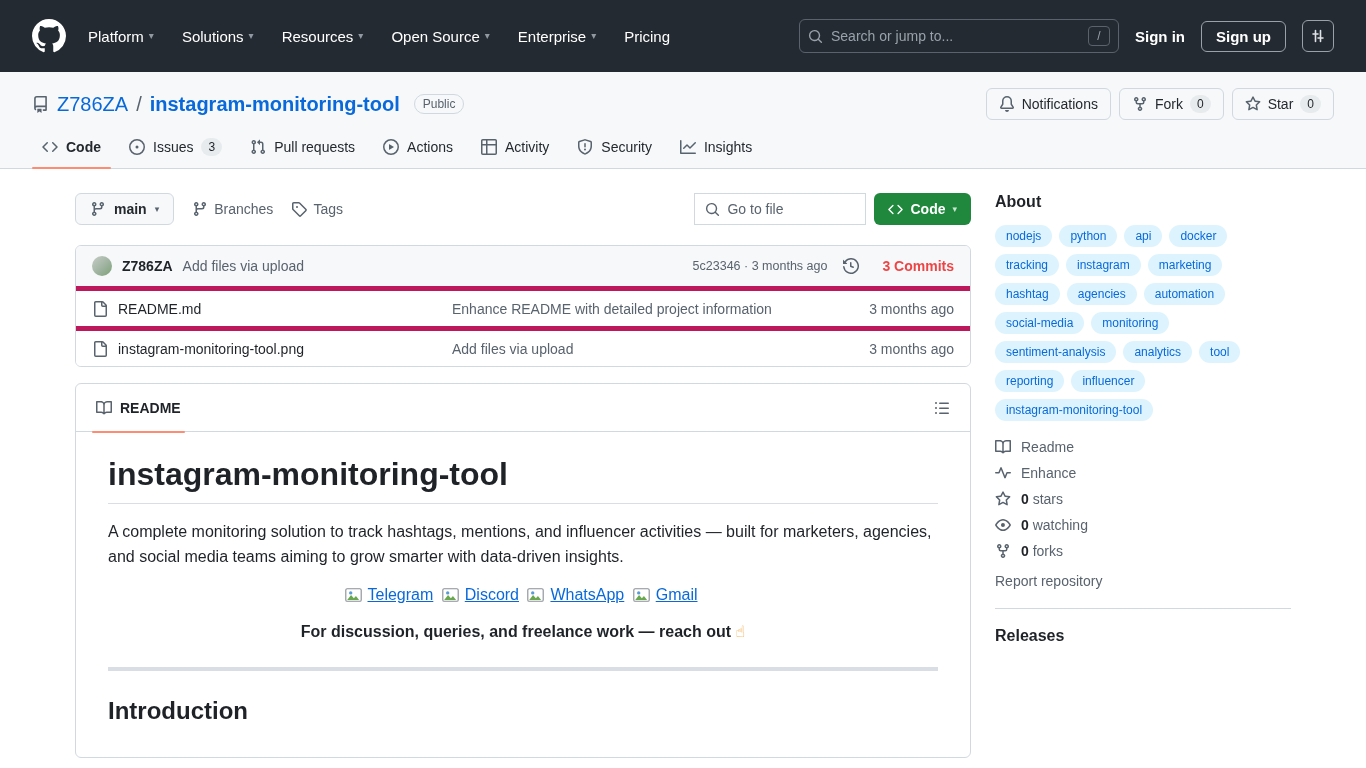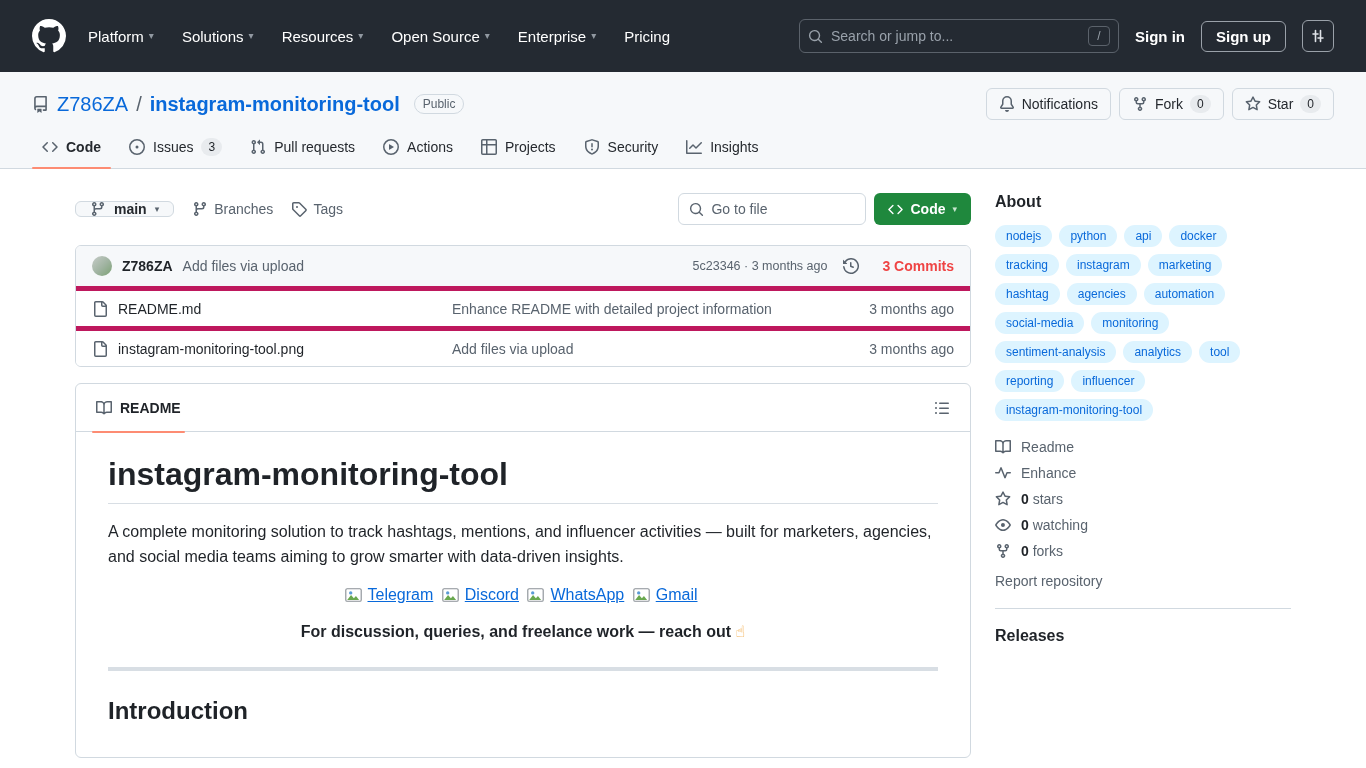--- a/index.html
+++ b/index.html
@@ -52,28 +52,28 @@
   .tab.active { font-weight:600; }
   .tab.active::after { content:""; position:absolute; left:0; right:0; bottom:-1px;
     height:2px; background:#fd8c73; border-radius:3px; }
 
   
   .container { width:1216px; margin:24px auto 0 auto; display:flex; gap:24px; }
   .col-main { width:896px; }
   .col-side { width:296px; }
 
   .toolbar { display:flex; align-items:center; margin-bottom:20px; }
-  .branch-btn { display:flex; align-items:center; gap:8px; height:16px; padding:0 14px;
+  .branch-btn { display:flex; align-items:center; gap:8px; height:32px; padding:0 14px;
     background:#f6f8fa; border:1px solid #d1d9e0; border-radius:6px; font-size:14px;
     font-weight:600; cursor:pointer; font-family:inherit; color:#25292e; }
   .branch-btn .ic, .branch-btn .chev2 { color:#59636e; }
   .chev2 { font-size:9px; }
   .tb-link { display:flex; align-items:center; gap:6px; color:#59636e; font-size:14px; margin-left:18px; cursor:pointer; }
   .tb-right { margin-left:auto; display:flex; gap:8px; }
-  .goto { width:188px; height:32px; border:1px solid #d1d9e0; border-radius:6px;
+  .goto { width:172px; height:32px; border:1px solid #d1d9e0; border-radius:0;
     display:flex; align-items:center; gap:7px; padding:0 10px; color:#59636e; background:#fff; }
   .goto input { border:none; outline:none; width:100%; font-size:14px; font-family:inherit; color:#1f2328; }
   .goto input::placeholder { color:#59636e; }
   .code-btn { display:flex; align-items:center; gap:7px; height:32px; padding:0 14px;
     background:#1f883d; color:#fff; border:none; border-radius:6px; font-size:14px;
     font-weight:600; cursor:pointer; font-family:inherit; }
 
   .file-box { border:1px solid #d1d9e0; border-radius:6px; overflow:hidden; }
   .commit-bar { background:#f6f8fa; display:flex; align-items:center; padding:10px 16px; gap:10px; }
   .avatar { width:20px; height:20px; border-radius:50%;
@@ -256,21 +256,21 @@
           </svg>
         </span>
       <span>Actions</span>
     </div>
     <div class="tab">
       <span class="ic">
           <svg width="16" height="16" viewBox="0 0 16 16">
             <path d="M0 1.75C0 .784.784 0 1.75 0h12.5C15.216 0 16 .784 16 1.75v12.5A1.75 1.75 0 0 1 14.25 16H1.75A1.75 1.75 0 0 1 0 14.25ZM6.5 6.5v8h7.75a.25.25 0 0 0 .25-.25V6.5Zm8-1.5V1.75a.25.25 0 0 0-.25-.25H6.5V5Zm-9.5 0V1.5H1.75a.25.25 0 0 0-.25.25V5Zm-3.5 1.5v7.75c0 .138.112.25.25.25H5v-8Z"></path>
           </svg>
         </span>
-      <span>Projects</span>
+      <span>Activity</span>
     </div>
     <div class="tab">
       <span class="ic">
           <svg width="16" height="16" viewBox="0 0 16 16">
             <path d="M7.467.133a1.748 1.748 0 0 1 1.066 0l5.25 1.68A1.75 1.75 0 0 1 15 3.48V7c0 1.566-.32 3.182-1.303 4.682-.983 1.498-2.585 2.813-5.032 3.855a1.697 1.697 0 0 1-1.33 0c-2.447-1.042-4.049-2.357-5.032-3.855C1.32 10.182 1 8.566 1 7V3.48a1.75 1.75 0 0 1 1.217-1.667Zm.61 1.429a.25.25 0 0 0-.153 0l-5.25 1.68a.25.25 0 0 0-.174.238V7c0 1.358.275 2.666 1.057 3.86.784 1.194 2.121 2.34 4.366 3.297a.196.196 0 0 0 .154 0c2.245-.956 3.582-2.104 4.366-3.298C13.225 9.666 13.5 8.36 13.5 7V3.48a.251.251 0 0 0-.174-.237l-5.25-1.68ZM8.75 4.75v3a.75.75 0 0 1-1.5 0v-3a.75.75 0 0 1 1.5 0ZM9 10.5a1 1 0 1 1-2 0 1 1 0 0 1 2 0Z"></path>
           </svg>
         </span>
       <span>Security</span>
     </div>
     <div class="tab">

